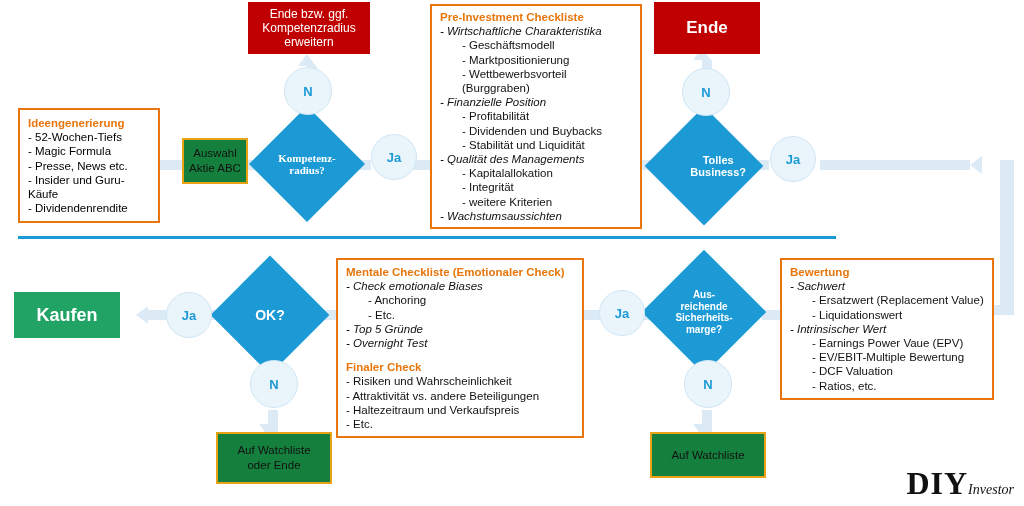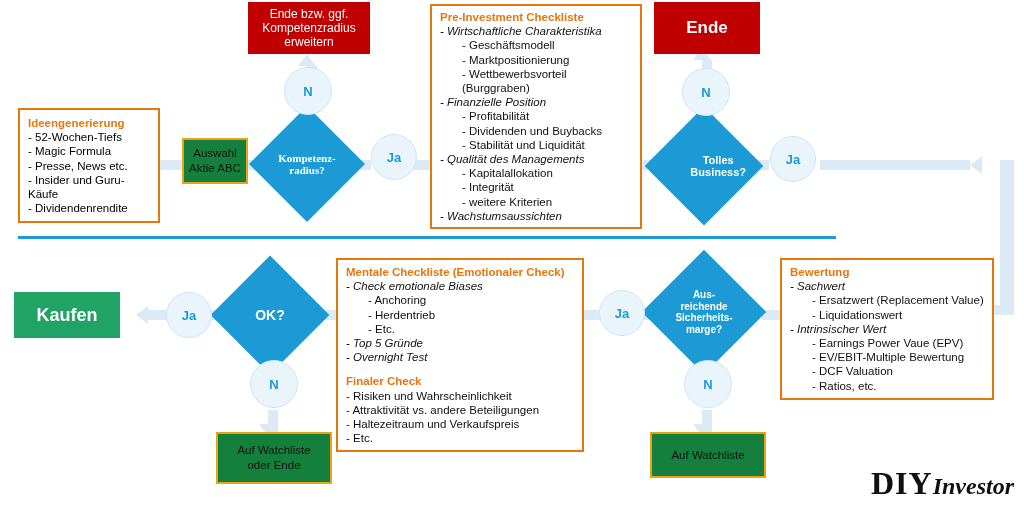--- a/index.html
+++ b/index.html
@@ -31,21 +31,21 @@
   .arrowL{position:absolute;width:0;height:0;border-top:9px solid transparent;border-bottom:9px solid transparent;border-right:12px solid #DCEAF6;}
   .arrowD{position:absolute;width:0;height:0;border-left:9px solid transparent;border-right:9px solid transparent;border-top:12px solid #DCEAF6;}
   .arrowU{position:absolute;width:0;height:0;border-left:9px solid transparent;border-right:9px solid transparent;border-bottom:12px solid #DCEAF6;}
 
   .divider{position:absolute;background:#1C9AD6;height:3px;}
   .indent2{padding-left:22px;}
   .ital{font-style:italic;}
 
   .logo{position:absolute;right:10px;bottom:4px;font-family:"Liberation Serif",serif;color:#111;}
   .logo .d{font-weight:bold;font-size:32px;letter-spacing:1px;}
-  .logo .i{font-style:italic;font-weight:bold;font-size:24px;}
+  .logo .i{font-style:italic;font-weight:normal;font-size:14px;}
 </style>
 </head>
 <body>
 
 <div class="canvas">
 
   <div class="conn" style="left:160px;top:160px;width:22px;height:10px;"></div>
   <div class="conn" style="left:248px;top:160px;width:18px;height:10px;"></div>
   <div class="conn" style="left:307px;top:66px;width:10px;height:46px;"></div>
   <div class="conn" style="left:349px;top:160px;width:22px;height:10px;"></div>
@@ -159,21 +159,20 @@
   <div class="circ" style="left:599px;top:290px;width:44px;height:44px;">Ja</div>
   <div class="circ" style="left:684px;top:360px;width:46px;height:46px;">N</div>
 
   <div class="node plainbox" style="left:650px;top:432px;width:116px;height:46px;">Auf Watchliste</div>
 
   <div class="node box" style="left:336px;top:258px;width:248px;padding:5px 8px;">
     <div class="boxtext">
       <div class="title">Mentale Checkliste (Emotionaler Check)</div>
       <div class="ital">- Check emotionale Biases</div>
       <div class="indent2">- Anchoring</div>
-      <div class="indent2">- Herdentrieb</div>
       <div class="indent2">- Etc.</div>
       <div class="ital">- Top 5 Gründe</div>
       <div class="ital">- Overnight Test</div>
       <div style="height:10px;"></div>
       <div class="title">Finaler Check</div>
       <div>- Risiken und Wahrscheinlichkeit</div>
       <div>- Attraktivität vs. andere Beteiligungen</div>
       <div>- Haltezeitraum und Verkaufspreis</div>
       <div>- Etc.</div>
     </div>

